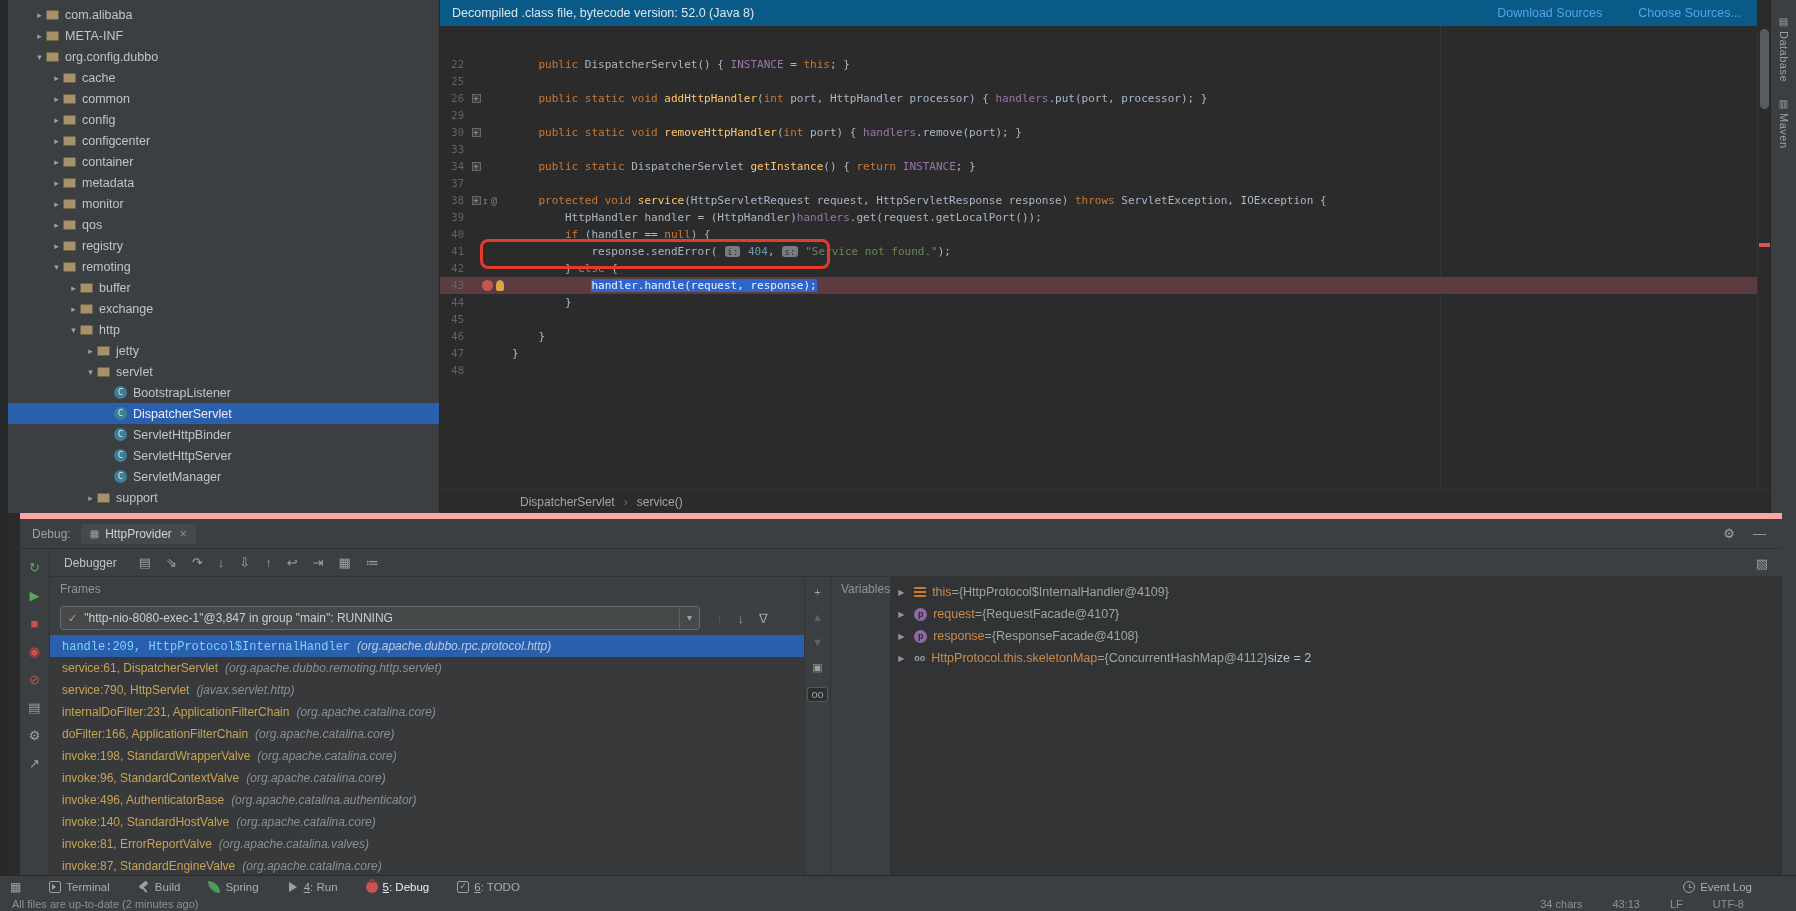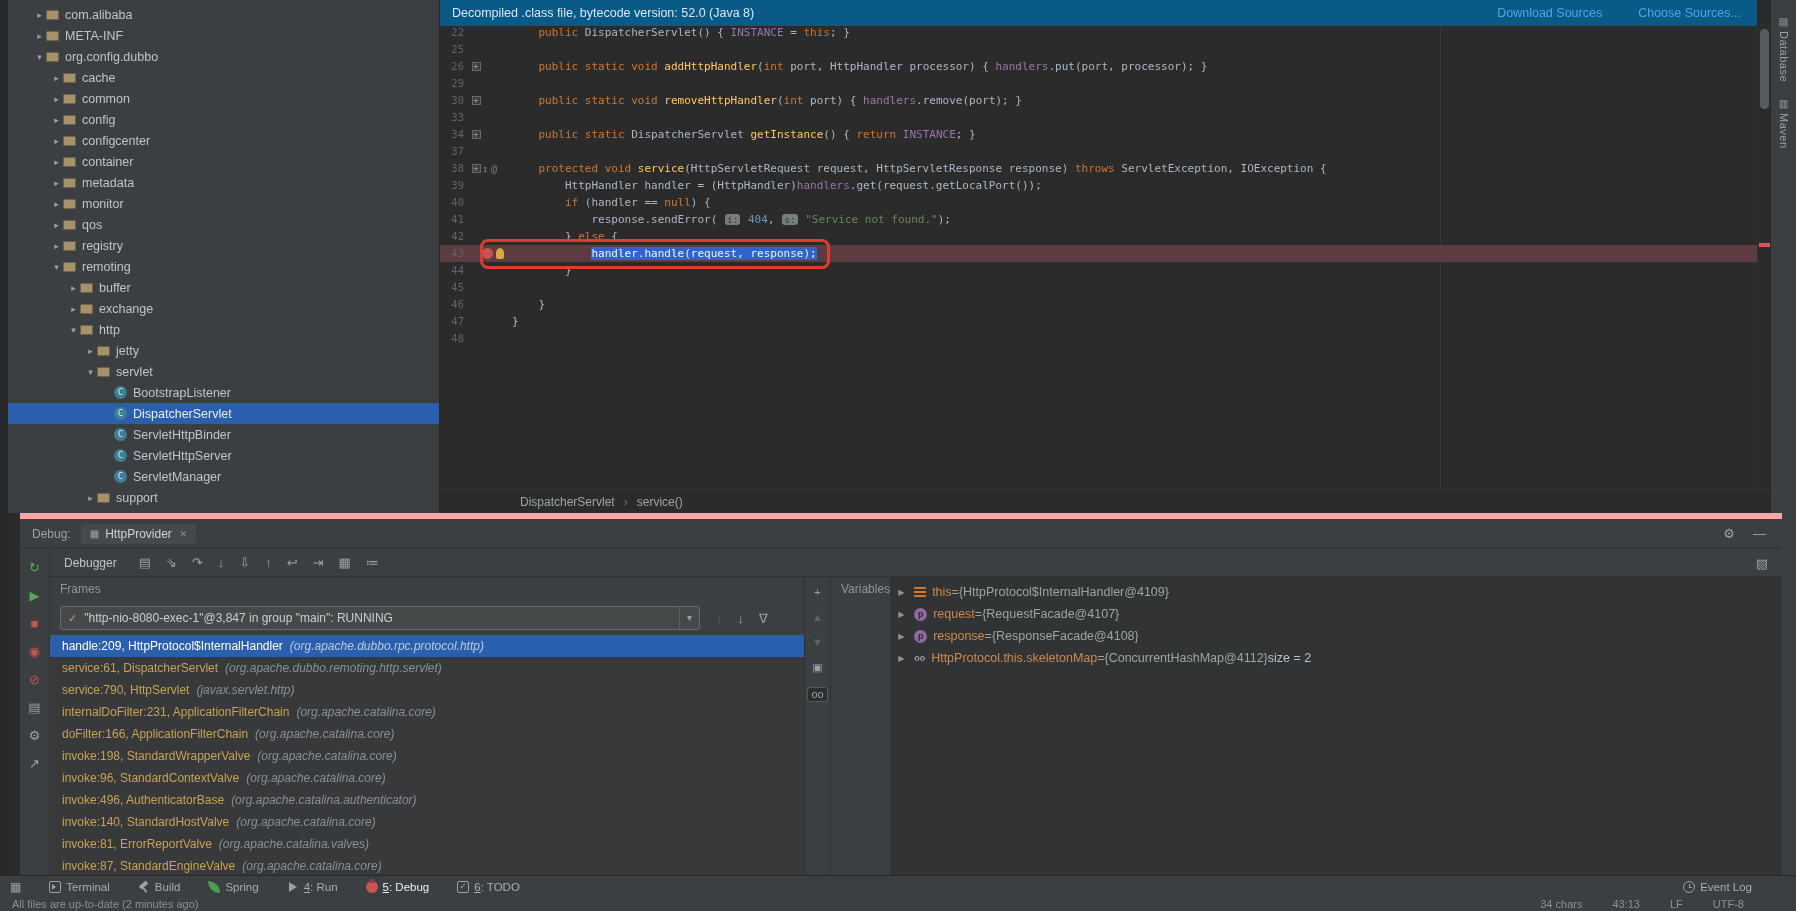--- a/index.html
+++ b/index.html
@@ -30,21 +30,21 @@
   
   .editor { position:absolute; left:440px; top:0; width:1330px; height:513px; background:#2b2b2b; }
   .banner { position:absolute; left:0; top:0; right:13px; height:26px; background:#0a5a88; z-index:5;
             display:flex; align-items:center; padding:0 16px 0 12px; }
   .banner-text { color:#d9e7f2; font-size:12.5px; }
   .banner-links { margin-left:auto; display:flex; gap:36px; }
   .banner-link { color:#56a0e8; font-size:12.5px; cursor:pointer; }
 
   .code-area { position:absolute; left:0; top:0; right:13px; bottom:24px; overflow:hidden; padding-top:24px; }
   .margin-guide { position:absolute; left:1000px; top:26px; bottom:0; width:1px; background:#35383a; z-index:1; }
-  .code-lines { position:relative; z-index:2; }
+  .code-lines { position:relative; z-index:2;margin-top:32px; }
   .cline { display:flex; height:17px; line-height:17px; font-family:"DejaVu Sans Mono", monospace; font-size:11px; }
   .cline.bp { background:#5d3c41; }
   .lnum { width:30px; flex:none; text-align:right; padding-right:6px; color:#5f6468; font-size:10.5px; }
   .fold { width:12px; flex:none; display:flex; align-items:center; justify-content:center; }
   .fold-box { width:9px; height:9px; border:1px solid #66696b; color:#9aa0a5; font-size:8px; line-height:7px;
               text-align:center; background:#3b3e40; display:inline-block; }
   .gico { width:30px; flex:none; display:flex; align-items:center; gap:3px; }
   .g-txt { color:#7d8184; font-size:10px; }
   .g-bp   { width:11px; height:11px; border-radius:50%; background:#c75450; flex:none; display:inline-block; }
   .g-bulb { width:8px; height:11px; background:#dca541; border-radius:50% 50% 2px 2px; flex:none; display:inline-block; }
@@ -102,21 +102,21 @@
   .dd-check { color:#d19a66; font-size:11px; margin-right:7px; }
   .dd-text { color:#c9ced3; font-size:12px; flex:1; white-space:nowrap; overflow:hidden; }
   .dd-arrow { width:20px; flex:none; text-align:center; color:#9aa0a5; border-left:1px solid #5a5f63;
               font-size:10px; align-self:stretch; line-height:22px; }
   .frame-nav { display:flex; gap:15px; }
   .frames-list { flex:1; background:#37393b; overflow:hidden; }
   .frame-row { height:22px; line-height:22px; padding-left:12px; font-size:12px; white-space:nowrap; overflow:hidden; cursor:pointer; }
   .fr-m { color:#c8a356; }
   .fr-p { color:#8a9097; font-style:italic; margin-left:7px; }
   .frame-row.sel { background:#2a5fad; }
-  .frame-row.sel .fr-m { color:#ffffff; }
+  .frame-row.sel .fr-m { color:#7dd3fc;font-family:Liberation Mono, monospace; }
   .frame-row.sel .fr-p { color:#bccbe2; }
 
   .watch-strip { width:26px; flex:none; border-right:1px solid #323232; display:flex; flex-direction:column;
                  align-items:center; gap:14px; padding-top:10px; }
   .watch-strip .icon-btn { font-size:11px; }
 
   .vars-panel { flex:1; display:flex; flex-direction:row; min-width:0; }
   .vars-list { flex:1; background:#313335; padding-top:4px; overflow:hidden; }
   .var-row { height:22px; display:flex; align-items:center; padding-left:8px; font-size:12.5px; white-space:nowrap; cursor:pointer; }
   .v-arrow { width:16px; color:#8f959a; font-size:8px; flex:none; }

